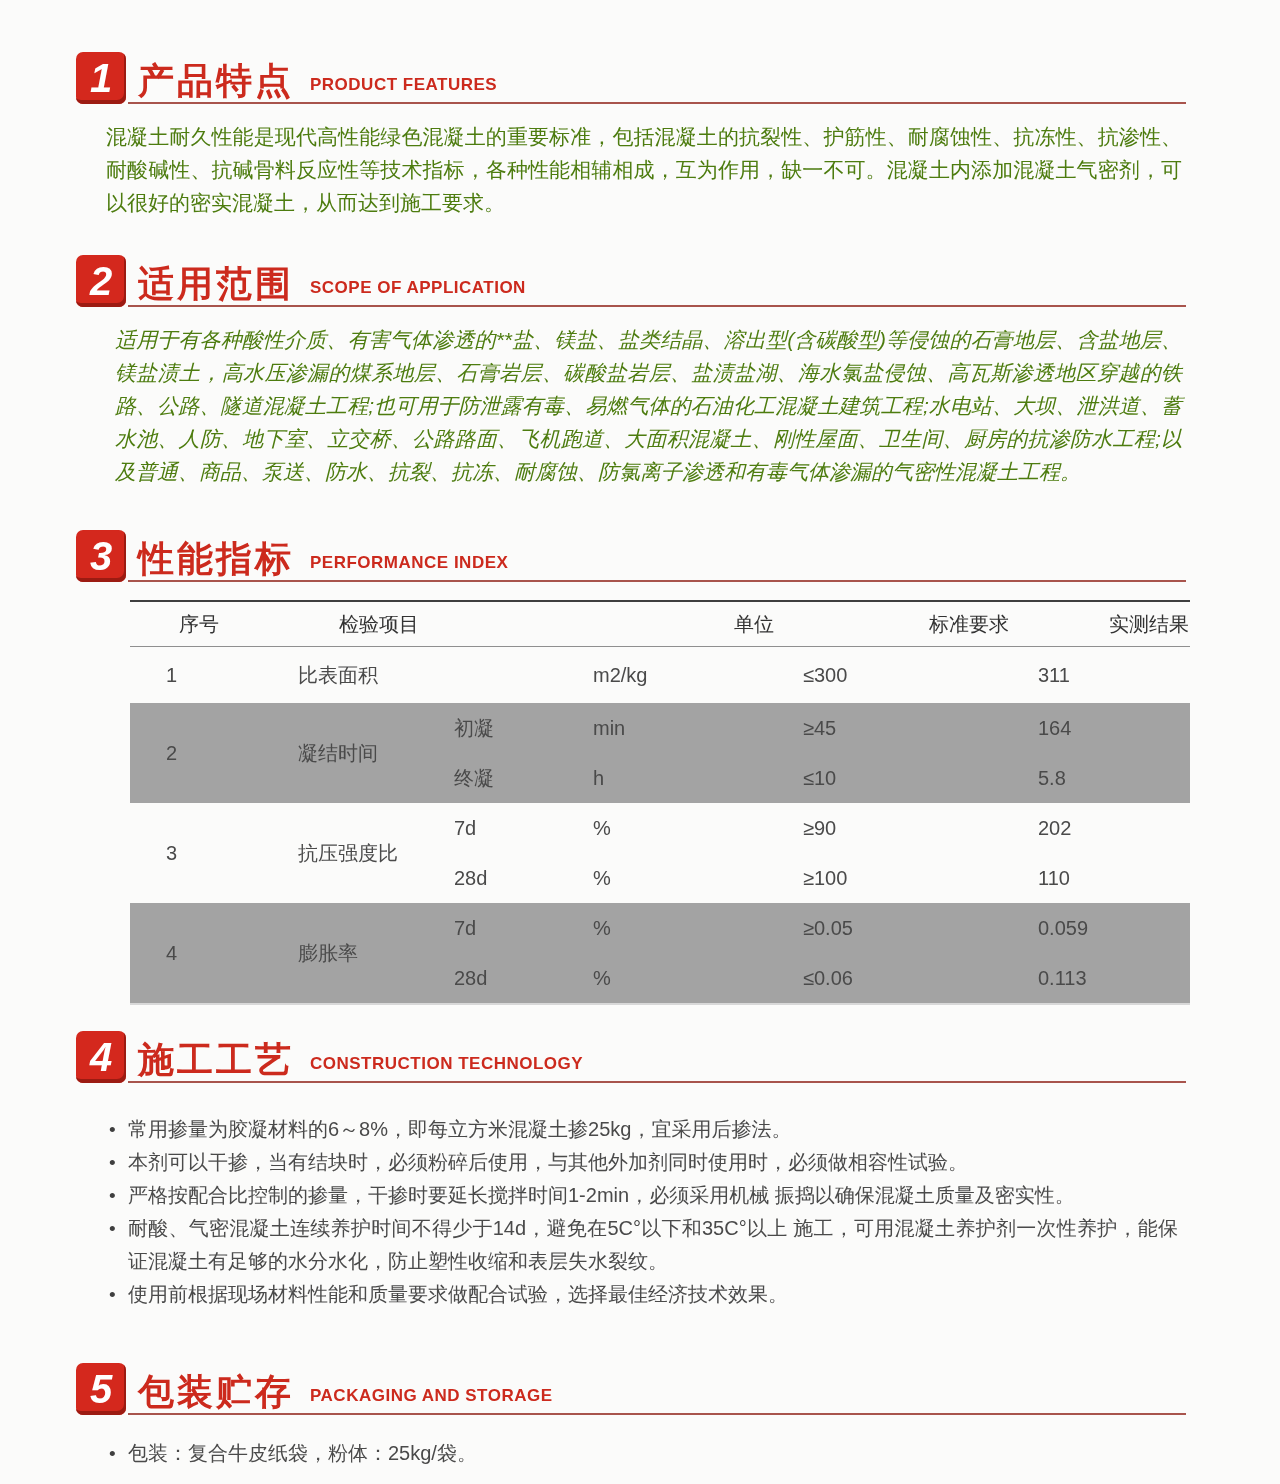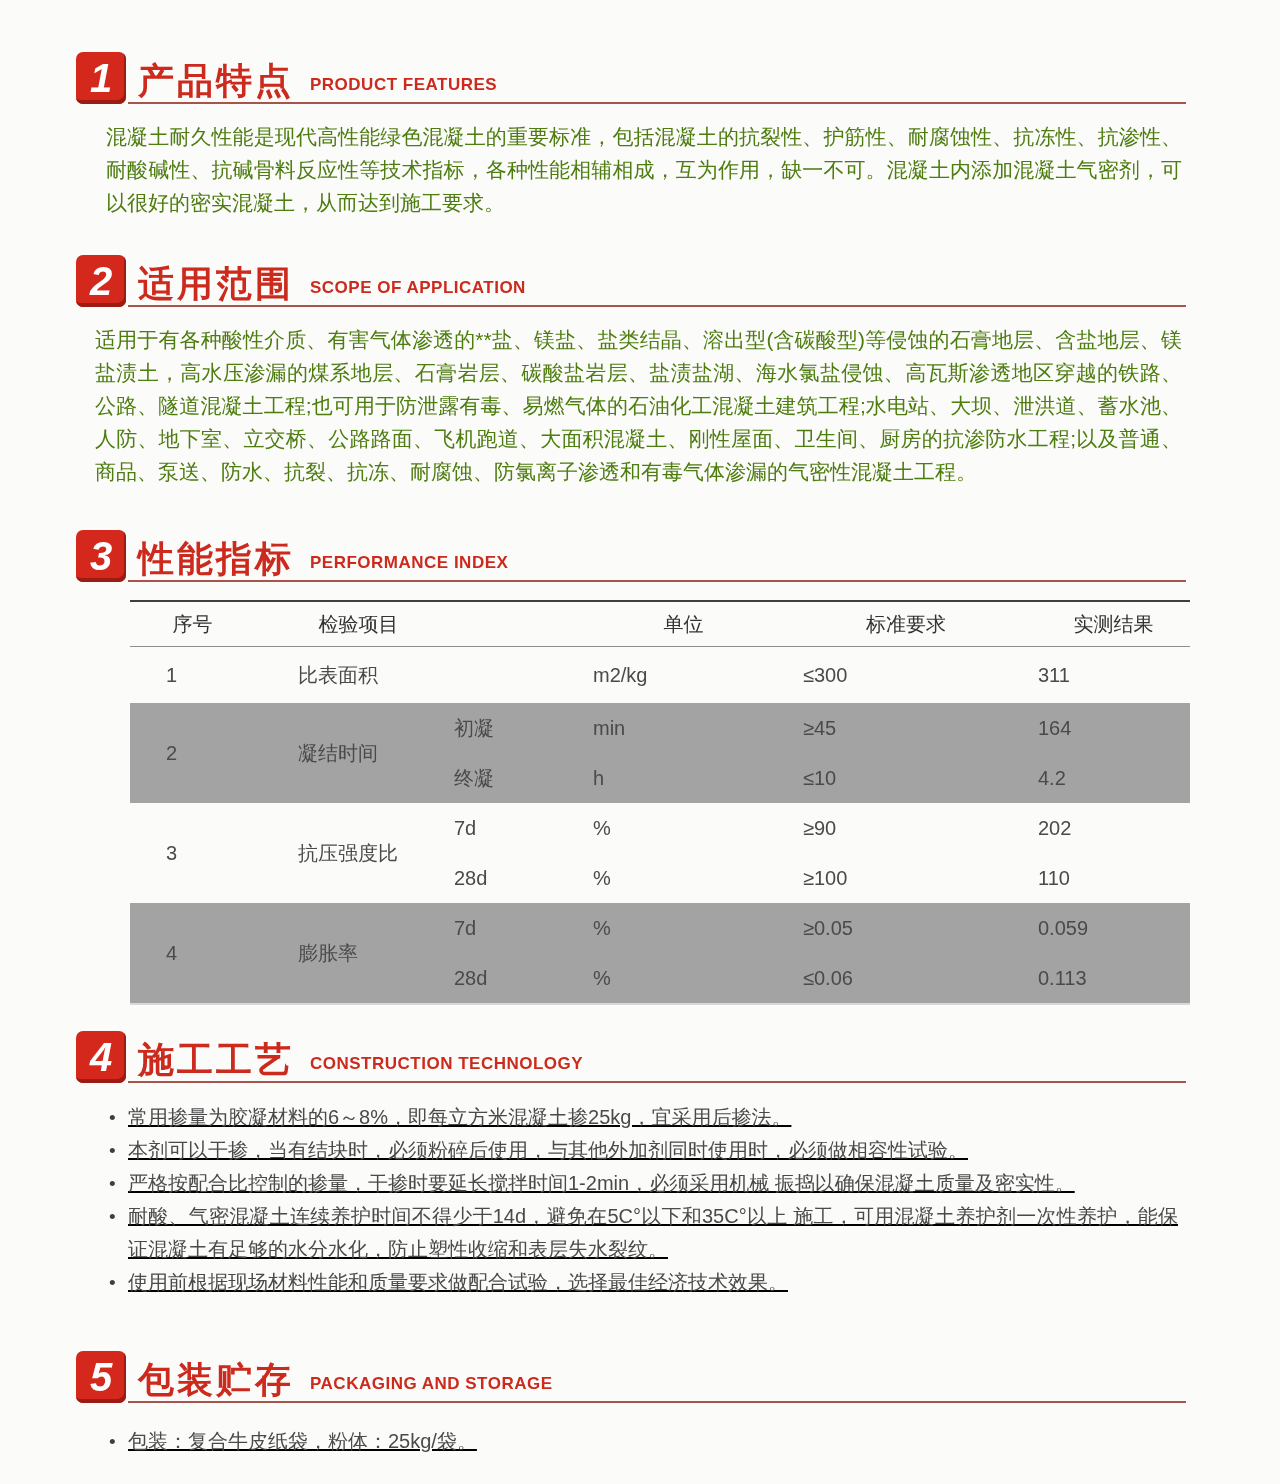--- a/index.html
+++ b/index.html
@@ -33,36 +33,36 @@
     margin:16px 4px 0 30px;text-align:justify;
   }
 
   
   .perf-table{
     border-collapse:collapse;table-layout:fixed;width:1060px;
     margin:18px 0 0 54px;color:#4a4a4a;font-size:20px;
     border-top:2px solid #3f3f3f;border-bottom:2px solid #d8d8d8;
   }
   .perf-table th{
-    font-weight:normal;color:#333;text-align:center;height:42px;
+    font-weight:normal;color:#333;text-align:right;height:42px;
     border-bottom:1px solid #8f8f8f;vertical-align:middle;
   }
   .perf-table td{text-align:left;vertical-align:middle;}
   .row-single td{height:54px;}
   .row-sub td{height:48px;}
   .grey{background:#a3a3a3;}
   .c1{padding-left:36px;}
   .c2{padding-left:78px;}
   .c3{padding-left:34px;}
   .c4{padding-left:28px;}
   .c5{padding-left:28px;}
   .c6{padding-left:28px;}
 
   
-  .bullets{margin:18px 0 0 32px;padding:0;list-style:none;max-width:1070px;text-decoration:underline;}
+  .bullets{margin:30px 0 0 32px;padding:0;list-style:none;max-width:1070px;}
   .bullets li{
     position:relative;color:#4a4a4a;font-size:20px;line-height:33px;
     padding-left:20px;text-align:justify;
   }
   .bullets li::before{
     content:"\2022";position:absolute;left:1px;top:0;color:#3f3f3f;font-size:19px;
   }
 </style>
 </head>
 <body>
@@ -85,21 +85,21 @@
   <div class="section" style="margin-top:36px;">
     <div class="sec-header">
       <div class="badge">
         <span>2</span>
       </div>
       <div class="titlebar">
         <span class="title-zh">适用范围</span>
         <span class="title-en">SCOPE OF APPLICATION</span>
       </div>
     </div>
-    <p class="body-text" style="margin-left:19px;">适用于有各种酸性介质、有害气体渗透的**盐、镁盐、盐类结晶、溶出型(含碳酸型)等侵蚀的石膏地层、含盐地层、镁盐渍土，高水压渗漏的煤系地层、石膏岩层、碳酸盐岩层、盐渍盐湖、海水氯盐侵蚀、高瓦斯渗透地区穿越的铁路、公路、隧道混凝土工程;也可用于防泄露有毒、易燃气体的石油化工混凝土建筑工程;水电站、大坝、泄洪道、蓄水池、人防、地下室、立交桥、公路路面、飞机跑道、大面积混凝土、刚性屋面、卫生间、厨房的抗渗防水工程;以及普通、商品、泵送、防水、抗裂、抗冻、耐腐蚀、防氯离子渗透和有毒气体渗漏的气密性混凝土工程。</p>
+    <p class="body-text" style="margin-left:39px;font-style:italic;">适用于有各种酸性介质、有害气体渗透的**盐、镁盐、盐类结晶、溶出型(含碳酸型)等侵蚀的石膏地层、含盐地层、镁盐渍土，高水压渗漏的煤系地层、石膏岩层、碳酸盐岩层、盐渍盐湖、海水氯盐侵蚀、高瓦斯渗透地区穿越的铁路、公路、隧道混凝土工程;也可用于防泄露有毒、易燃气体的石油化工混凝土建筑工程;水电站、大坝、泄洪道、蓄水池、人防、地下室、立交桥、公路路面、飞机跑道、大面积混凝土、刚性屋面、卫生间、厨房的抗渗防水工程;以及普通、商品、泵送、防水、抗裂、抗冻、耐腐蚀、防氯离子渗透和有毒气体渗漏的气密性混凝土工程。</p>
   </div>
 
   <div class="section" style="margin-top:42px;">
     <div class="sec-header">
       <div class="badge">
         <span>3</span>
       </div>
       <div class="titlebar">
         <span class="title-zh">性能指标</span>
         <span class="title-en">PERFORMANCE INDEX</span>
@@ -137,21 +137,21 @@
         <td class="c2 grey" rowspan="2">凝结时间</td>
         <td class="c3 grey">初凝</td>
         <td class="c4 grey">min</td>
         <td class="c5 grey">≥45</td>
         <td class="c6 grey">164</td>
       </tr>
       <tr class="row-sub">
         <td class="c3 grey">终凝</td>
         <td class="c4 grey">h</td>
         <td class="c5 grey">≤10</td>
-        <td class="c6 grey">4.2</td>
+        <td class="c6 grey">5.8</td>
       </tr>
       <tr class="row-sub">
         <td class="c1" rowspan="2">3</td>
         <td class="c2" rowspan="2">抗压强度比</td>
         <td class="c3">7d</td>
         <td class="c4">%</td>
         <td class="c5">≥90</td>
         <td class="c6">202</td>
       </tr>
       <tr class="row-sub">

